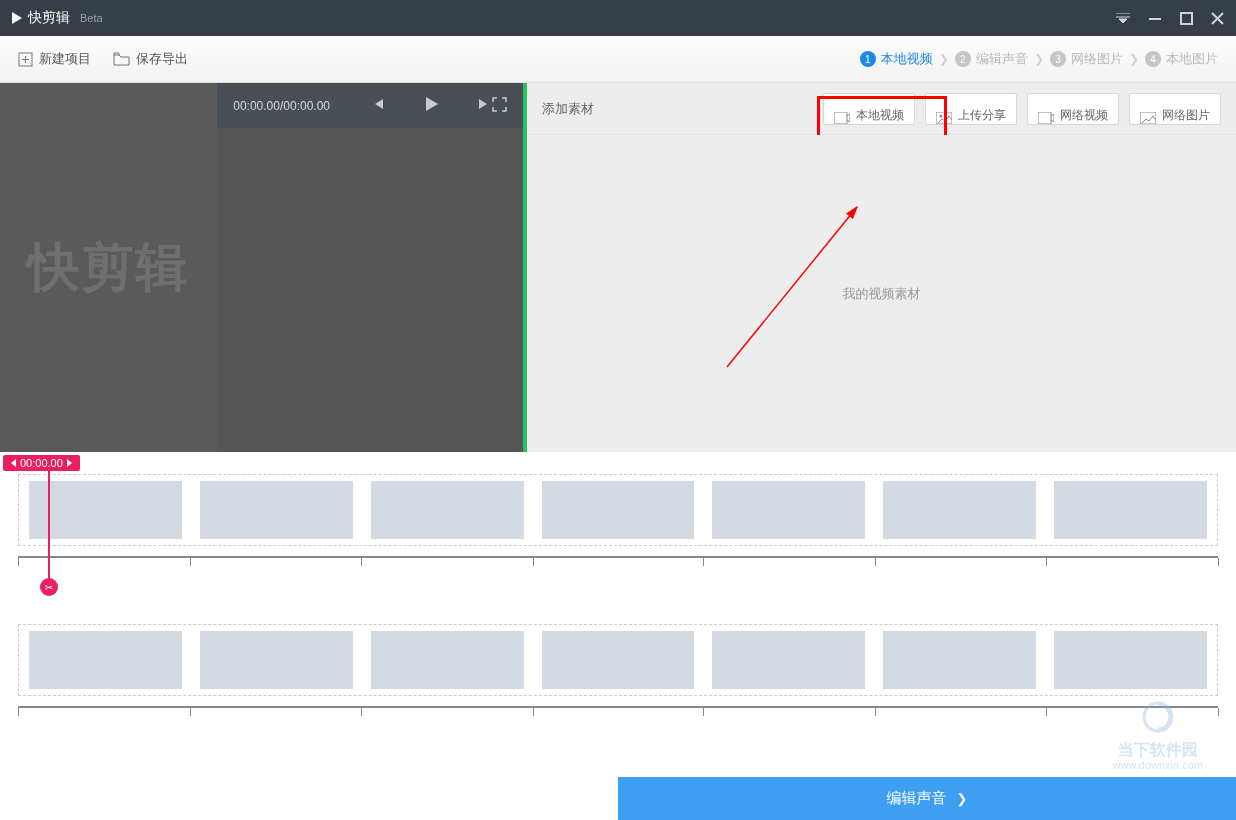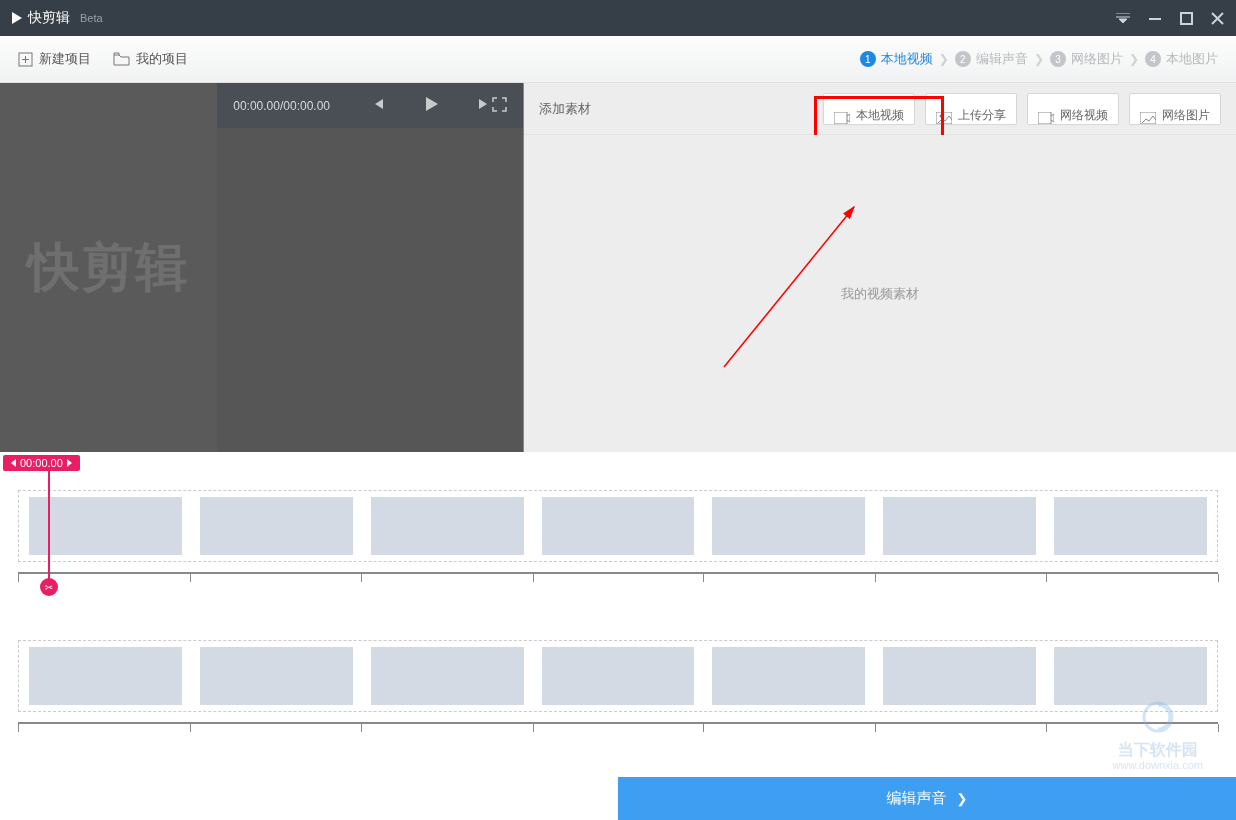--- a/index.html
+++ b/index.html
@@ -28,33 +28,33 @@
     
     .main { display: flex; height: 369px; }
     .preview { width: 523px; background: #565656; display: flex; flex-direction: row; }
     .preview-area { flex: 1; display: flex; align-items: center; justify-content: center; background: #5a5a5a; }
     .preview-area .wm { color: #6f6f6f; font-size: 52px; font-weight: bold; letter-spacing: 2px; }
     .player-bar { height: 45px; background: #494f55; display: flex; align-items: center; padding: 0 16px; color: #d7dadd; font-size: 12px; }
     .player-controls { margin-left: 40px; display: flex; gap: 38px; align-items: center; }
     .player-controls span { cursor: pointer; color: #c8cbce; }
     .fullscreen { margin-left: auto; cursor: pointer; }
 
-    .material { flex: 1; background: #ededee; border-left: 1px solid #22c55e; display: flex; flex-direction: column; }
+    .material { flex: 1; background: #ededee; border-left: 4px solid #22c55e; display: flex; flex-direction: column; }
     .material-head { height: 52px; display: flex; align-items: center; padding: 0 15px; gap: 10px; border-bottom: 1px solid #e2e2e3; position: relative; }
     .material-head .label { font-size: 13px; color: #666; flex: 1; }
     .mat-btn { height: 32px; padding: 0 10px; background: #fff; border: 1px solid #d6d7d8; border-radius: 2px; display: flex; align-items: flex-end; gap: 6px; font-size: 12px; color: #666; cursor: pointer; }
     .mat-btn svg { display: block; }
     .highlight-box { position: absolute; border: 3px solid #f00; width: 130px; height: 48px; top: 13px; left: 290px; pointer-events: none; }
     .material-body { flex: 1; display: flex; align-items: center; justify-content: center; font-size: 13px; color: #999; position: relative; background: #ededee; }
 
     
     .arrow-line { position: absolute; top: 62px; left: 190px; pointer-events: none; }
 
     
-    .timeline { position: relative; background: #fff; padding-top: 28px; }
+    .timeline { position: relative; background: #fff; padding-top: 12px; }
     .drag-hint { text-align: center; font-size: 13px; color: #aaa; padding: 4px 0; position: relative; }
     .drag-hint::after { content: ""; }
     .time-flag { position: absolute; top: 3px; left: 3px; background: #e91e63; color: #fff; font-size: 11px; padding: 2px 8px; border-radius: 2px; z-index: 5; display: flex; align-items: center; gap: 4px; }
     .time-flag .arr-l, .time-flag .arr-r { width: 0; height: 0; border-top: 4px solid transparent; border-bottom: 4px solid transparent; }
     .time-flag .arr-l { border-right: 5px solid #fff; }
     .time-flag .arr-r { border-left: 5px solid #fff; }
     .playhead-line { position: absolute; left: 48px; top: 16px; width: 2px; height: 115px; background: #e91e63; z-index: 4; }
     .scissors { position: absolute; left: 40px; top: 126px; width: 18px; height: 18px; border-radius: 50%; background: #e91e63; color: #fff; font-size: 10px; display: flex; align-items: center; justify-content: center; z-index: 5; }
 
     .track-wrap { padding: 10px 18px 6px; }
@@ -115,21 +115,21 @@
         <rect x="1" y="1" width="13" height="13" stroke="#777" fill="none"></rect>
         <line x1="7.5" y1="4" x2="7.5" y2="11" stroke="#777"></line>
         <line x1="4" y1="7.5" x2="11" y2="7.5" stroke="#777"></line>
       </svg>
     <span>新建项目</span>
   </div>
   <div class="btn">
     <svg width="17" height="14">
         <path d="M1 3 h5 l2 2 h8 v8 h-15 z M1 3 v-2 h5 v2" stroke="#777" fill="none"></path>
       </svg>
-    <span>我的项目</span>
+    <span>保存导出</span>
   </div>
   <div class="steps">
     <div class="step active">
       <span class="num">1</span>
       <span>本地视频</span>
     </div>
     <span class="step-arr">❯</span>
     <div class="step">
       <span class="num">2</span>
       <span>编辑声音</span>

